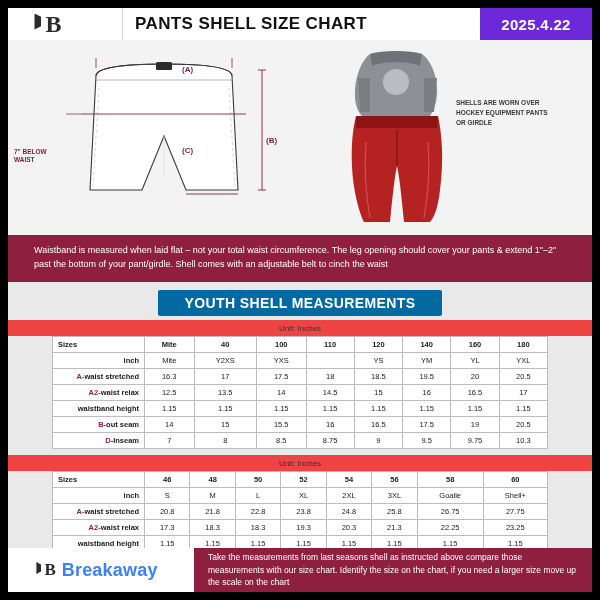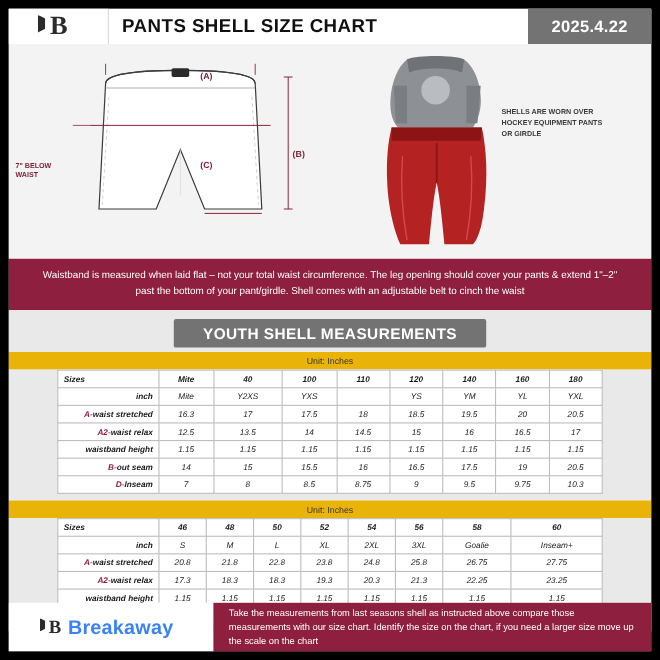--- a/index.html
+++ b/index.html
@@ -34,26 +34,27 @@
   }
   .logo-b:before{
     content:"";position:absolute;left:-11px;top:3px;
     width:7px;height:16px;background:#2b2b2b;
     clip-path:polygon(0 0,100% 22%,100% 78%,0 100%);
   }
   .title-box{
     flex:1;display:flex;align-items:center;
     border-left:1px solid #d8d8d8;
     padding-left:12px;
+    margin-left:24px;
   }
   .title-box .title{
     font-size:17px;font-weight:bold;color:#111;letter-spacing:.4px;
   }
   .date-box{
-    width:112px;background:#737373;color:#fff;
+    width:112px;background:#6d28d9;color:#fff;
     display:flex;align-items:center;justify-content:center;
     font-size:15px;font-weight:bold;letter-spacing:.3px;
   }
   
   .diagram{
     position:relative;
     height:195px;
     background:#f3f3f3;
     overflow:hidden;
   }
@@ -69,44 +70,43 @@
     position:absolute;left:332px;top:10px;width:115px;height:180px;
   }
   .note-right{
     position:absolute;left:448px;top:58px;width:96px;
     font-size:6.5px;line-height:1.5;color:#3a3a3a;font-weight:bold;
   }
   
   .maroon-note{
     background:#8e1f3e;color:#fff;
     padding:9px 26px 10px;
-    font-size:9px;line-height:1.55;text-align:center;
+    font-size:9px;line-height:1.55;
   }
   
   .section-band{
     background:#e9e9e9;
     padding:8px 0 4px;
     text-align:center;
   }
   .section-title{
     display:inline-block;
-    background:#737373;color:#fff;
+    background:#0369a1;color:#fff;
     font-size:14px;font-weight:bold;letter-spacing:.4px;
     padding:5px 26px;border-radius:2px;
   }
   .unit{
     text-align:center;font-size:8px;color:#333;
-    padding:4px 0 3px;background:#eab308;
+    padding:4px 0 3px;background:#ef4444;
   }
   
   .tbl-wrap{background:#e9e9e9;padding:0 44px 6px;}
   table{
     width:100%;border-collapse:collapse;background:#fff;
     font-size:7.5px;
-    font-style:italic;
   }
   th,td{
     border:1px solid #bdbdbd;
     text-align:center;
     padding:2px 0;
     height:11px;
     color:#1a1a1a;
   }
   th{font-weight:bold;}
   td.rowhead{
@@ -331,21 +331,21 @@
       <tbody id="adult-body">
           <tr>
             <td class="rowhead plain">inch</td>
             <td>S</td>
             <td>M</td>
             <td>L</td>
             <td>XL</td>
             <td>2XL</td>
             <td>3XL</td>
             <td>Goalie</td>
-            <td>Inseam+</td>
+            <td>Shell+</td>
           </tr>
           <tr>
             <td class="rowhead"><span class="k">A-</span>waist stretched</td>
             <td>20.8</td>
             <td>21.8</td>
             <td>22.8</td>
             <td>23.8</td>
             <td>24.8</td>
             <td>25.8</td>
             <td>26.75</td>

